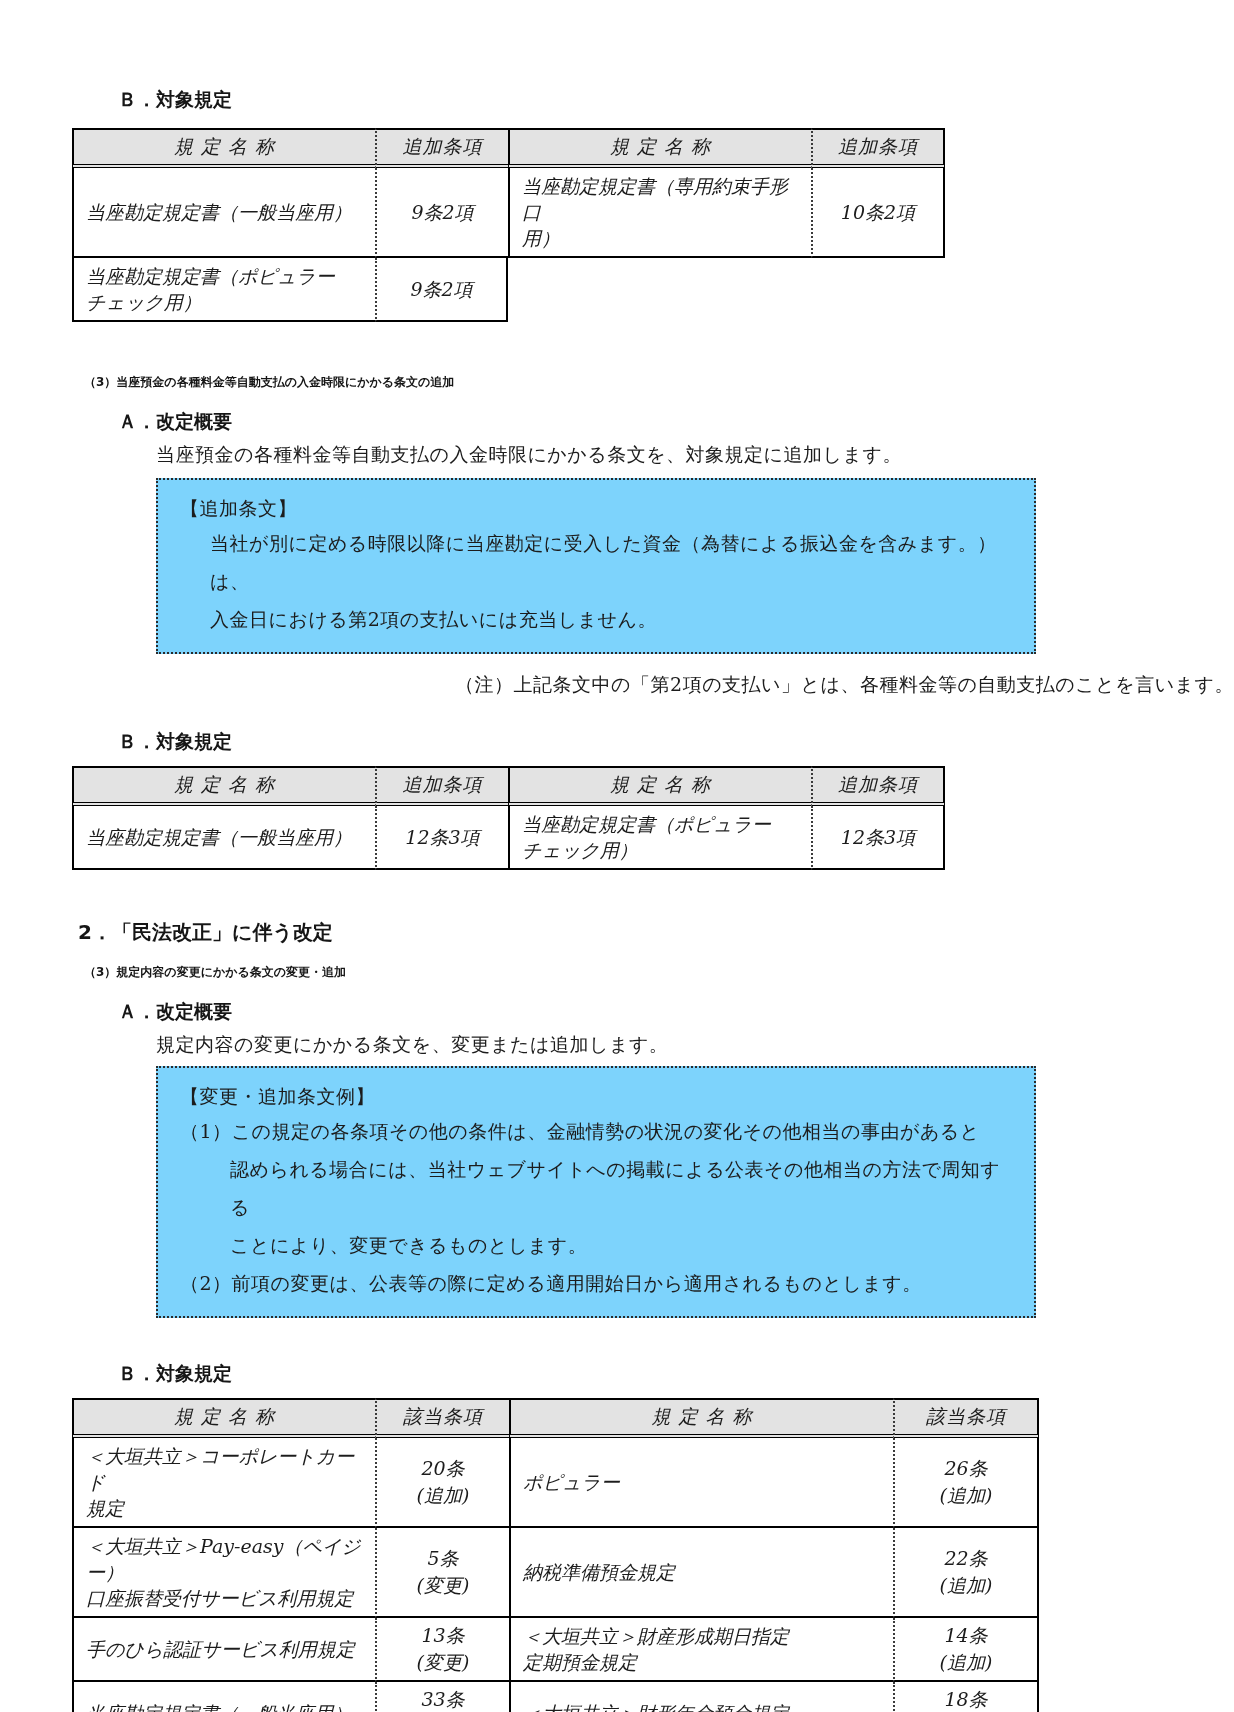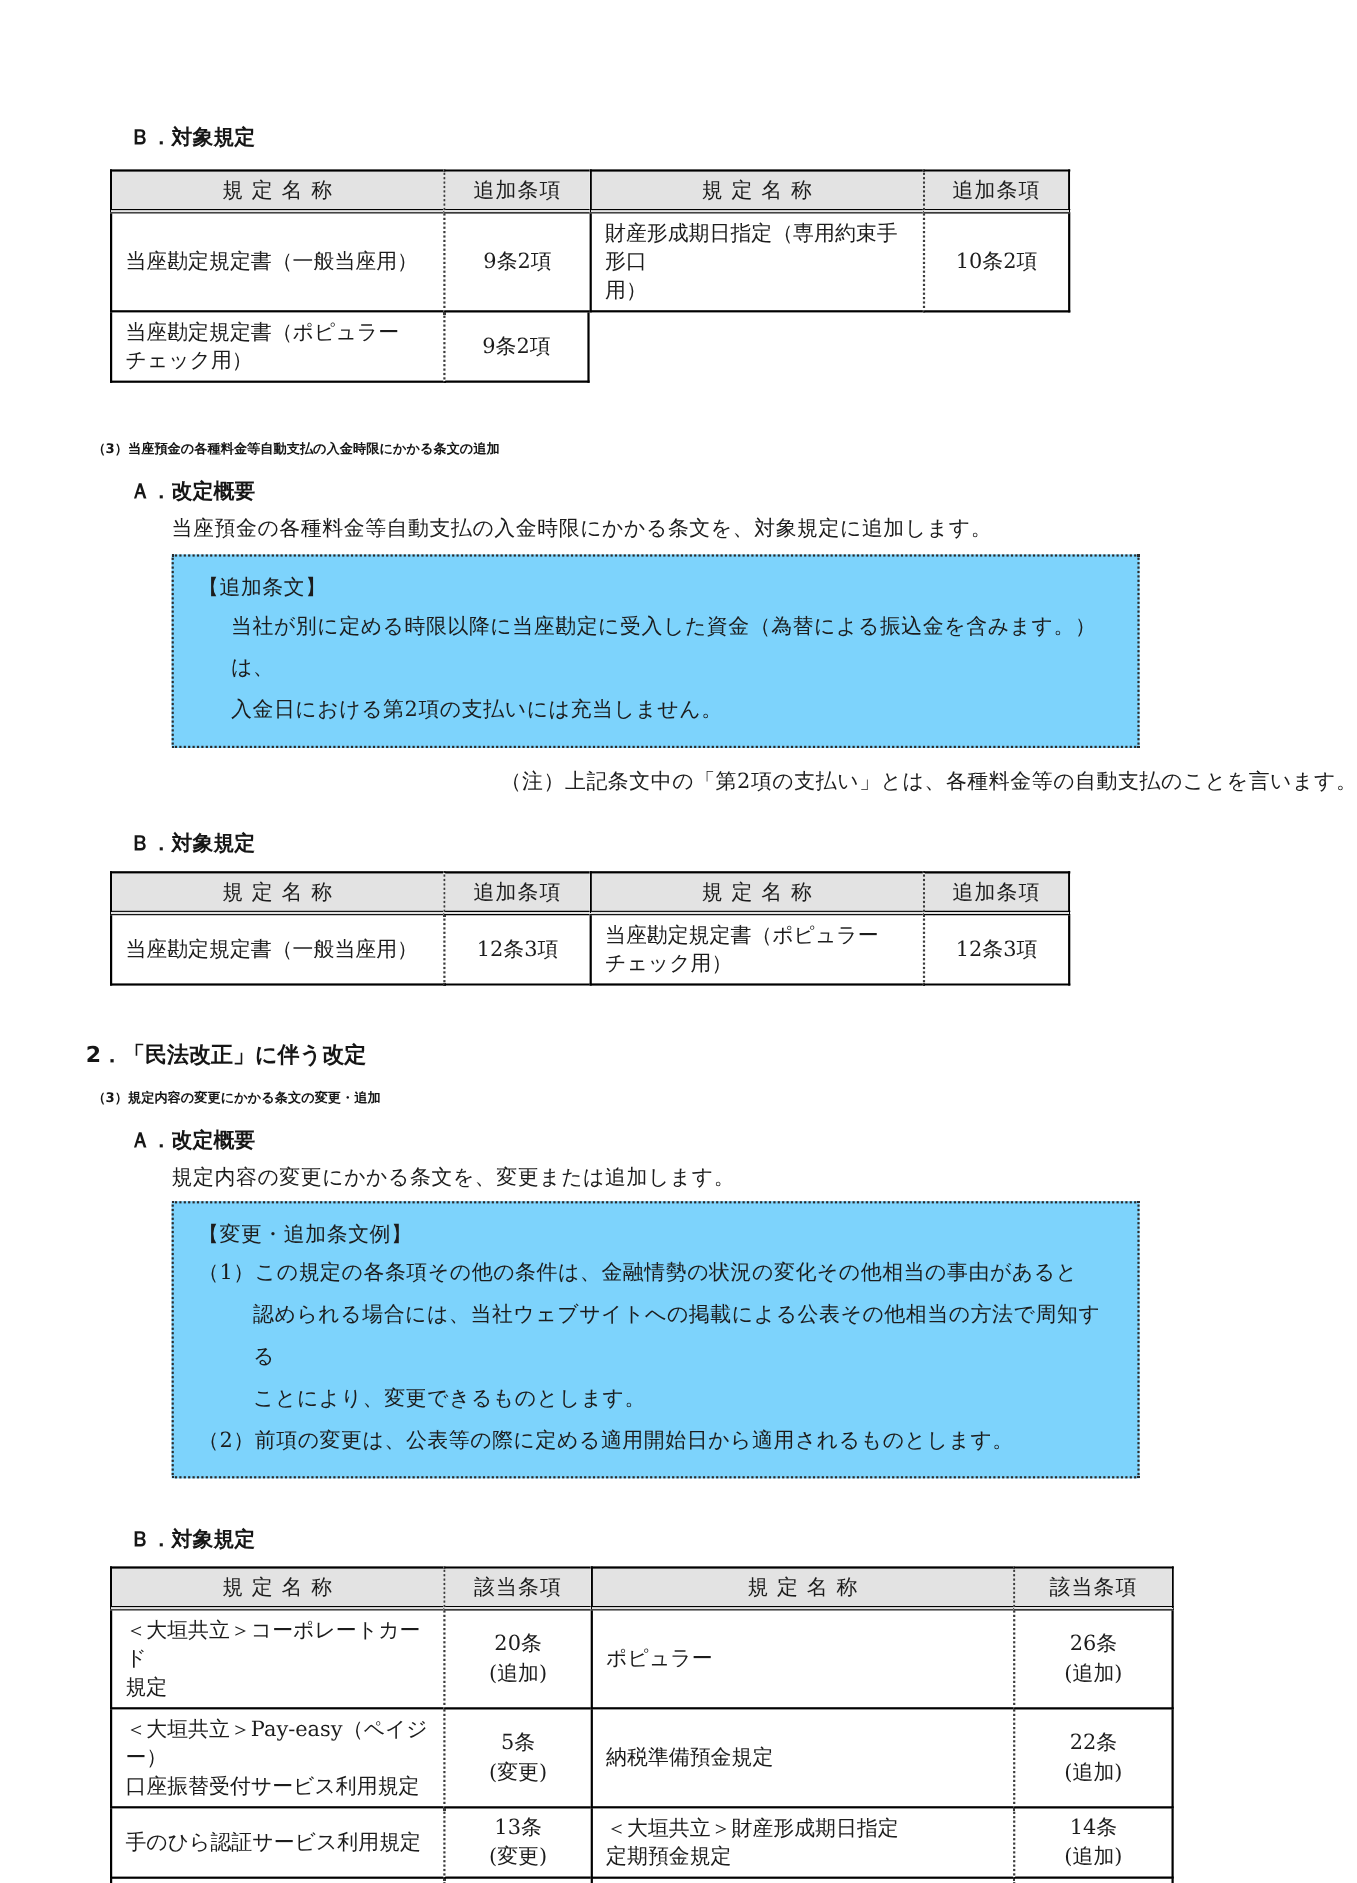--- a/index.html
+++ b/index.html
@@ -2,21 +2,21 @@
 <html><head>
 <meta charset="utf-8">
 <style>
   * { margin: 0; padding: 0; box-sizing: border-box; }
   html, body { background: #ffffff; }
   body {
     width: 1234px; height: 1712px; overflow: hidden;
     font-family: "DejaVu Serif", "Liberation Serif", serif;
     color: #1c1c1c;
   }
-  .page { width: 1234px; height: 1356px; padding-top: 112px; position: relative; }
+  .page { width: 1234px; height: 1356px; padding-top: 86px; position: relative; }
 
   
   .gothic {
     font-family: "DejaVu Sans", "Liberation Sans", sans-serif;
     font-weight: bold; color: #161616;
   }
   .h-sub    { font-size: 19px; line-height: 26px; margin-left: 118px; }  
   .h-para   { font-size: 12px; line-height: 28px; margin-left: 84px;  }  
   .h-chap   { font-size: 20px; line-height: 28px; margin-left: 78px;  }  
 
@@ -31,21 +31,21 @@
     padding: 12px 22px 14px 22px;
     background: #7dd3fc;
   }
   .dotbox .box-title { font-size: 19px; line-height: 32px; letter-spacing: .5px; }
   .dotbox .box-text  { font-size: 19px; line-height: 38px; letter-spacing: .5px;
                        white-space: pre-line; padding-left: 30px; }
   .dotbox .box-item  { font-size: 19px; line-height: 38px; letter-spacing: .5px;
                        white-space: pre-line; padding-left: 50px; text-indent: -50px; }
 
   
-  .tbl { margin-left: 100px; }
+  .tbl { margin-left: 72px; font-style: italic; }
   .tr  { display: flex; }
   .cell { display: flex; align-items: center; }
   .th {
     background: #e3e3e3;
     border-top: 2px solid #000;
     border-bottom: 4px double #000;
     justify-content: center;
     font-size: 19px; letter-spacing: 1px;
     min-height: 40px;
   }
@@ -88,21 +88,21 @@
   <div class="tbl tA mt-table">
     <div class="tr">
       <div class="cell th c1 first">規 定 名 称</div>
       <div class="cell th c2 dl">追加条項</div>
       <div class="cell th c3 sl">規 定 名 称</div>
       <div class="cell th c4 dl last">追加条項</div>
     </div>
     <div class="tr">
       <div class="cell td name c1 first">当座勘定規定書（一般当座用）</div>
       <div class="cell td clause c2 dl">9条2項</div>
-      <div class="cell td name c3 sl">財産形成期日指定（専用約束手形口
+      <div class="cell td name c3 sl">当座勘定規定書（専用約束手形口
 用）</div>
       <div class="cell td clause c4 dl last">10条2項</div>
     </div>
     <div class="tr">
       <div class="cell td name c1 first">当座勘定規定書（ポピュラー
 チェック用）</div>
       <div class="cell td clause c2 dl endcap">9条2項</div>
       <div class="cell td c3 ghost"></div>
       <div class="cell td c4 ghost"></div>
     </div>

